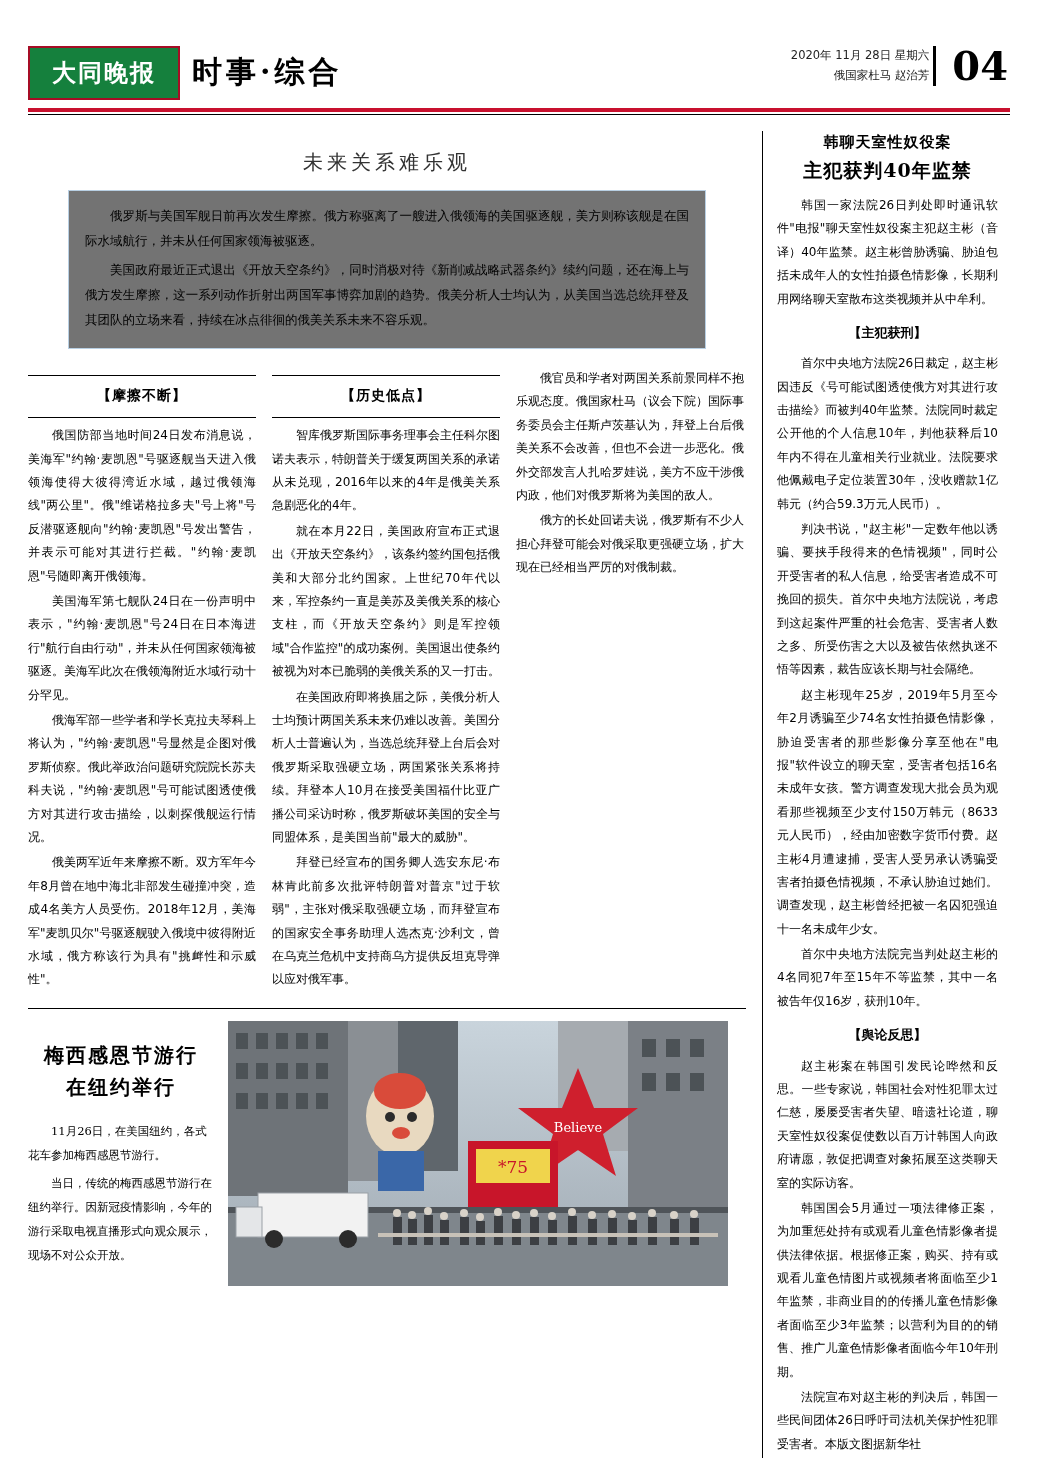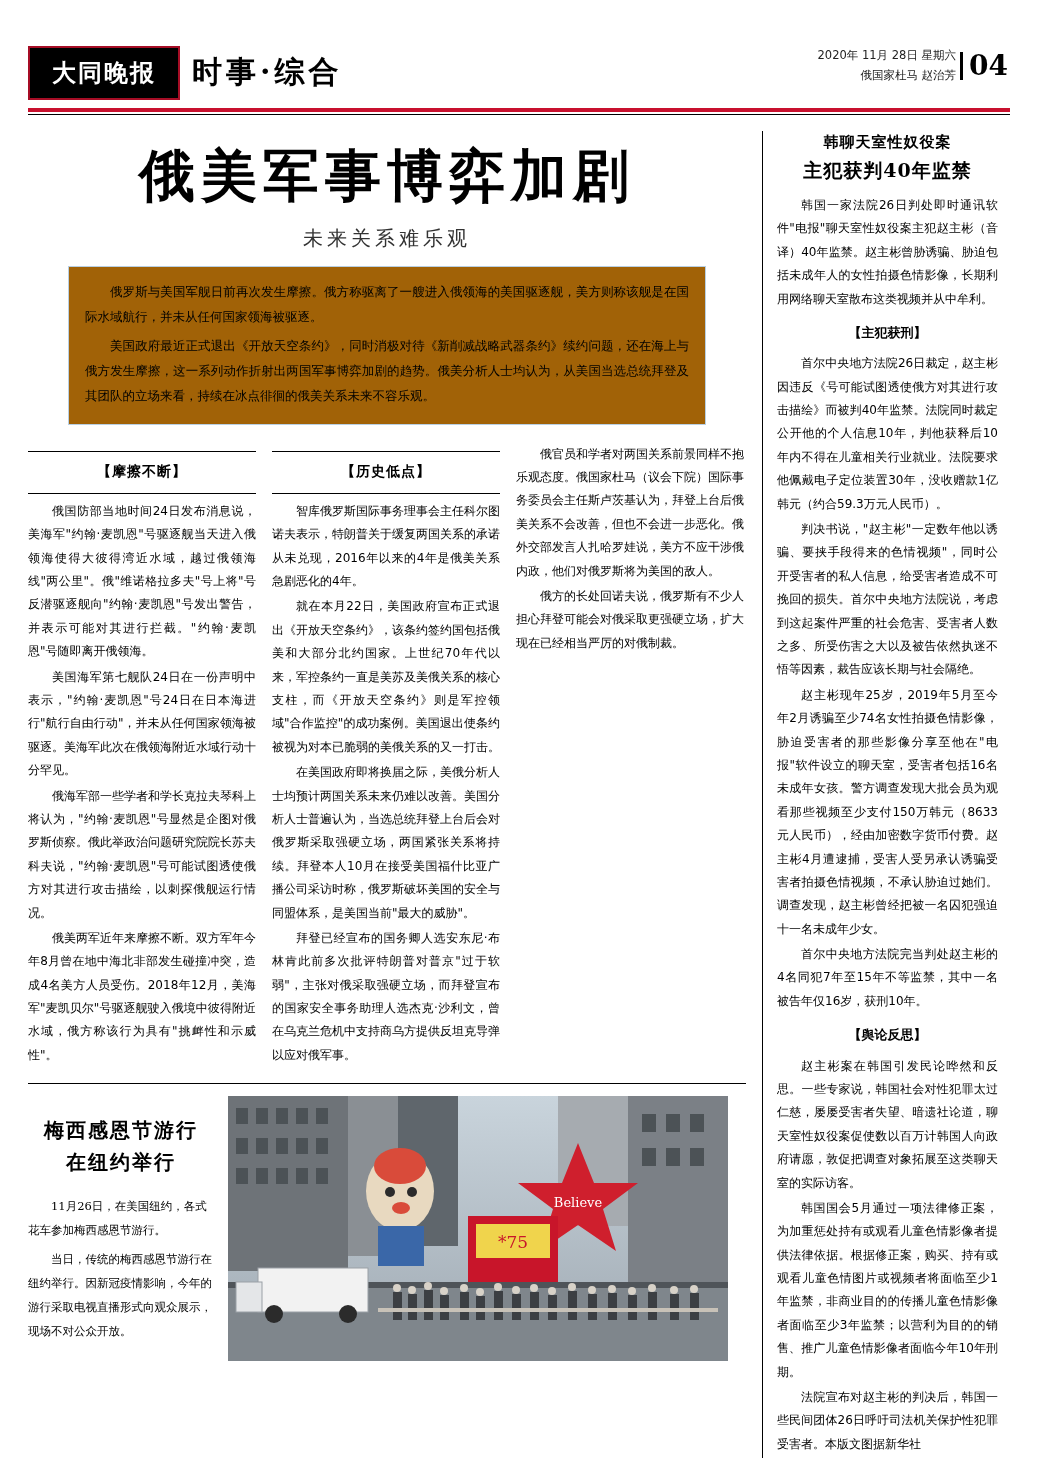--- a/index.html
+++ b/index.html
@@ -1,38 +1,38 @@
 <!DOCTYPE html>
 <html><head>
 <meta charset="utf-8">
 <style>
   html,body{margin:0;padding:0;background:#ffffff;}
   body{width:1038px;height:1476px;font-family:"DejaVu Sans","Liberation Sans",sans-serif;color:#000;position:relative;overflow:hidden;}
   .page{width:1038px;height:1476px;position:relative;box-sizing:border-box;padding:0 28px;}
 
   
   .masthead{display:flex;align-items:flex-start;padding-top:46px;position:relative;}
-  .logo-box{width:152px;height:54px;background:#000000;color:#fff;display:flex;align-items:center;justify-content:center;border:2px solid #a60d25;box-sizing:border-box;}
+  .logo-box{width:152px;height:54px;background:#15803d;color:#fff;display:flex;align-items:center;justify-content:center;border:2px solid #a60d25;box-sizing:border-box;}
   .logo-text{font-family:"DejaVu Serif","Liberation Serif",serif;font-size:24px;font-weight:bold;letter-spacing:2px;}
   .section-title{font-family:"DejaVu Serif","Liberation Serif",serif;font-size:30px;font-weight:bold;letter-spacing:4px;margin-left:12px;align-self:center;padding-bottom:2px;}
   .masthead-right{margin-left:auto;display:flex;align-items:center;gap:4px;padding-right:2px;}
   .dateblock{text-align:right;font-size:11.5px;line-height:1.7;color:#222;}
-  .pagenum{font-family:"DejaVu Serif","Liberation Serif",serif;font-size:28px;font-weight:bold;border-left:3px solid #000;padding-left:6px;line-height:1;}
+  .pagenum{font-family:"DejaVu Serif","Liberation Serif",serif;font-size:40px;font-weight:bold;border-left:3px solid #000;padding-left:16px;line-height:1;}
   .rule-red{height:4px;background:#c8102e;margin-top:8px;}
   .rule-thin{height:1px;background:#000;margin-top:2px;}
 
   
   .body-wrap{display:flex;margin-top:16px;}
   .left-col{width:718px;position:relative;}
   .right-col{width:236px;margin-left:16px;border-left:1px solid #000;padding-left:14px;box-sizing:border-box;}
 
   .headline{font-family:"DejaVu Serif","Liberation Serif",serif;font-size:56px;font-weight:bold;letter-spacing:6px;text-align:center;margin:14px 0 0 0;line-height:1.1;}
   .subhead{font-family:Liberation Sans, sans-serif;font-size:20px;letter-spacing:4px;text-align:center;color:#333;margin:18px 0 14px 0;}
 
-  .lead-box{background:#a16207;border:1px solid #b8cfe3;padding:12px 16px;margin:6px 40px 18px 40px;font-size:12.5px;line-height:2;text-align:justify;}
+  .lead-box{background:#737373;border:1px solid #b8cfe3;padding:12px 16px;margin:6px 40px 18px 40px;font-size:12.5px;line-height:2;text-align:justify;}
   .lead-box p{margin:0 0 4px 0;text-indent:2em;}
 
   .cols3{display:flex;gap:16px;margin-top:6px;}
   .col{width:228px;font-size:12px;line-height:1.95;text-align:justify;}
   .col p{margin:0 0 2px 0;text-indent:2em;}
   .subhead-bracket{text-align:center;font-weight:bold;font-size:14px;letter-spacing:1px;margin:6px 0 8px 0;font-family:"DejaVu Serif","Liberation Serif",serif;}
   .divline{border-top:1px solid #000;margin:8px 0 6px 0;}
 
   
   .photo-block{display:flex;margin-top:14px;border-top:1px solid #000;padding-top:12px;}
@@ -65,21 +65,20 @@
       </div>
       <div class="pagenum">04</div>
     </div>
   </div>
   <div class="rule-red"></div>
   <div class="rule-thin"></div>
 
   <div class="body-wrap">
 
     <div class="left-col">
-      <div class="headline">俄美军事博弈加剧</div>
       <div class="subhead">未来关系难乐观</div>
 
       <div class="lead-box">
         <p>俄罗斯与美国军舰日前再次发生摩擦。俄方称驱离了一艘进入俄领海的美国驱逐舰，美方则称该舰是在国际水域航行，并未从任何国家领海被驱逐。</p>
         <p>美国政府最近正式退出《开放天空条约》，同时消极对待《新削减战略武器条约》续约问题，还在海上与俄方发生摩擦，这一系列动作折射出两国军事博弈加剧的趋势。俄美分析人士均认为，从美国当选总统拜登及其团队的立场来看，持续在冰点徘徊的俄美关系未来不容乐观。</p>
       </div>
 
       <div class="cols3">
         <div class="col">
           <div class="divline"></div>

